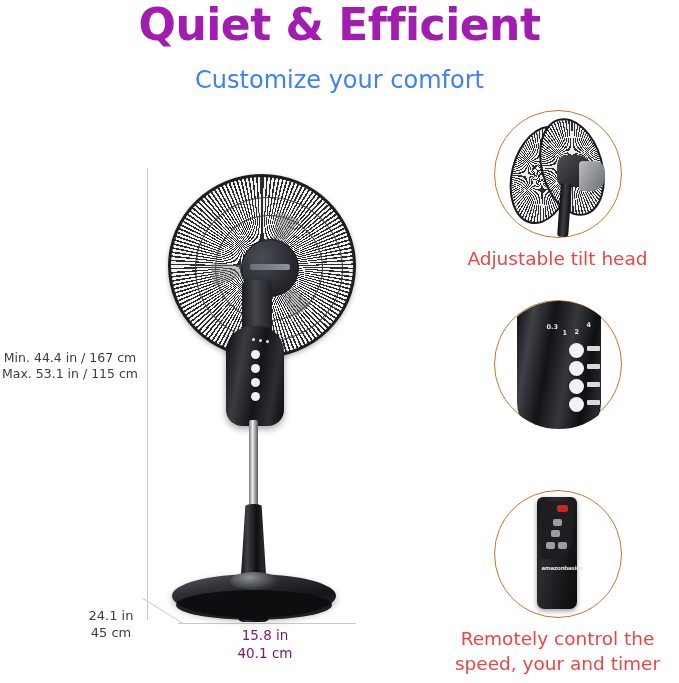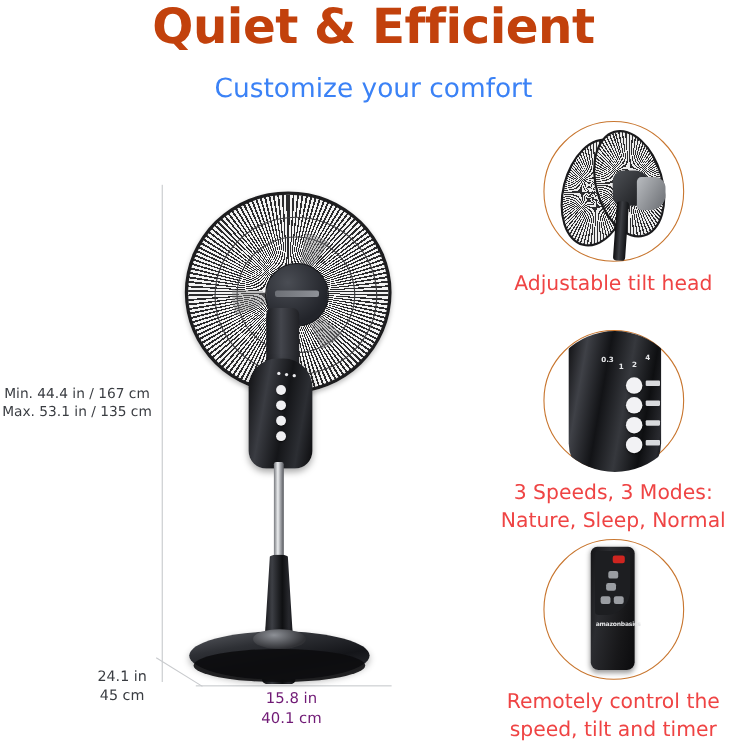--- a/index.html
+++ b/index.html
@@ -19,21 +19,21 @@
   
   #headline {
     position: absolute;
     left: 0;
     top: 2px;
     width: 679px;
     text-align: center;
     font-size: 44px;
     font-weight: bold;
     letter-spacing: -0.5px;
-    color: #c2410c;
+    color: #a21caf;
     line-height: 1.05;
   }
   #subhead {
     position: absolute;
     left: 0;
     top: 66px;
     width: 679px;
     text-align: center;
     font-size: 24px;
     font-weight: normal;
@@ -386,21 +386,21 @@
   }
 </style>
 </head>
 <body>
 
 <div id="headline">Quiet &amp; Efficient</div>
 <div id="subhead">Customize your comfort</div>
 
 <div id="height-label">
   <div>Min. 44.4 in / 167 cm</div>
-  <div>Max. 53.1 in / 135 cm</div>
+  <div>Max. 53.1 in / 115 cm</div>
 </div>
 
 <div class="dimline-v"></div>
 
 <svg class="dimline-diag" viewBox="0 0 46 30">
   <line x1="2" y1="2" x2="44" y2="28" stroke="#c8cacd" stroke-width="1"></line>
 </svg>
 
 <div id="depth-label">
   <div>24.1 in</div>
@@ -471,37 +471,33 @@
         <div class="panel-tag" style="top:51px;"></div>
         <div class="panel-btn" style="top:66px;"></div>
         <div class="panel-tag" style="top:69px;"></div>
         <div class="panel-btn" style="top:84px;"></div>
         <div class="panel-tag" style="top:87px;"></div>
         <div class="panel-btn" style="top:102px;"></div>
         <div class="panel-tag" style="top:105px;"></div>
       </div>
     </div>
   </div>
-  <div class="callout-caption">
-    <div>3 Speeds, 3 Modes:</div>
-    <div>Nature, Sleep, Normal</div>
-  </div>
 </div>
 
 <div class="callout" id="callout-3">
   <div class="callout-circle">
     <div class="remote-art">
       <div class="remote-body">
         <div class="remote-top"></div>
         <div class="remote-power"></div>
         <div class="remote-key" style="left:16px;top:22px;"></div>
         <div class="remote-key" style="left:14px;top:33px;"></div>
         <div class="remote-key" style="left:9px;top:45px;"></div>
         <div class="remote-key" style="left:21px;top:45px;"></div>
         <div class="remote-brand">amazonbasics</div>
       </div>
     </div>
   </div>
   <div class="callout-caption">
     <div>Remotely control the</div>
-    <div>speed, tilt and timer</div>
+    <div>speed, your and timer</div>
   </div>
 </div>
 
 </body></html>

